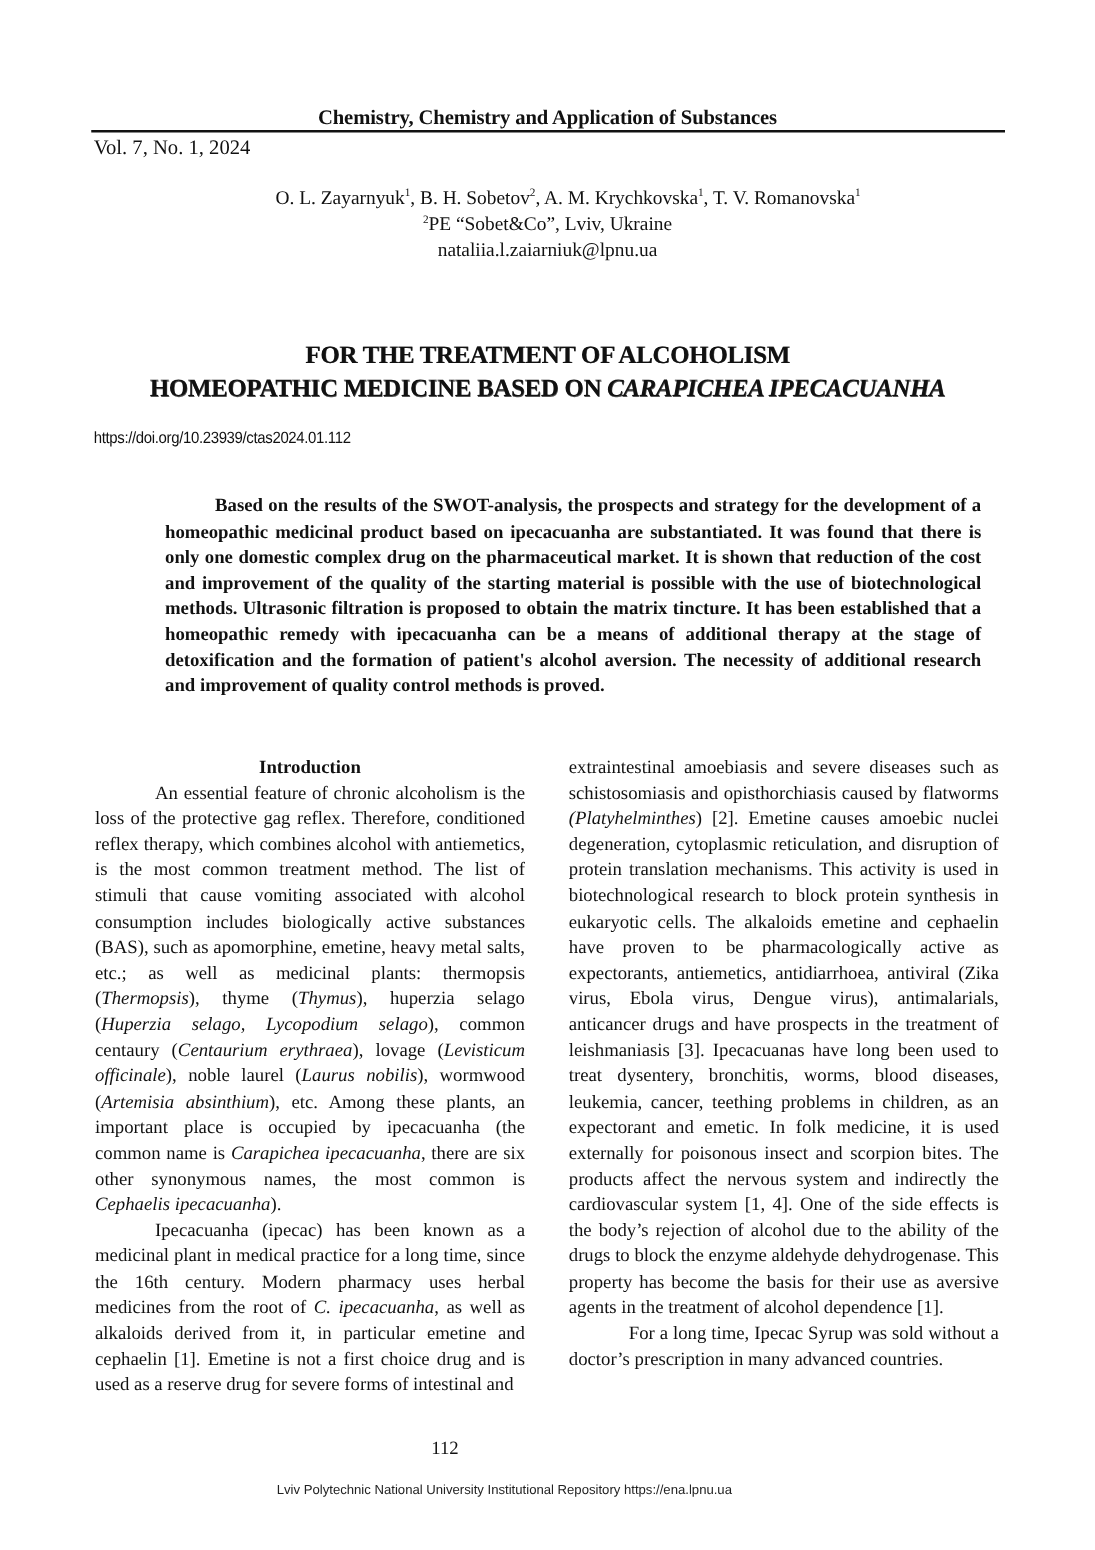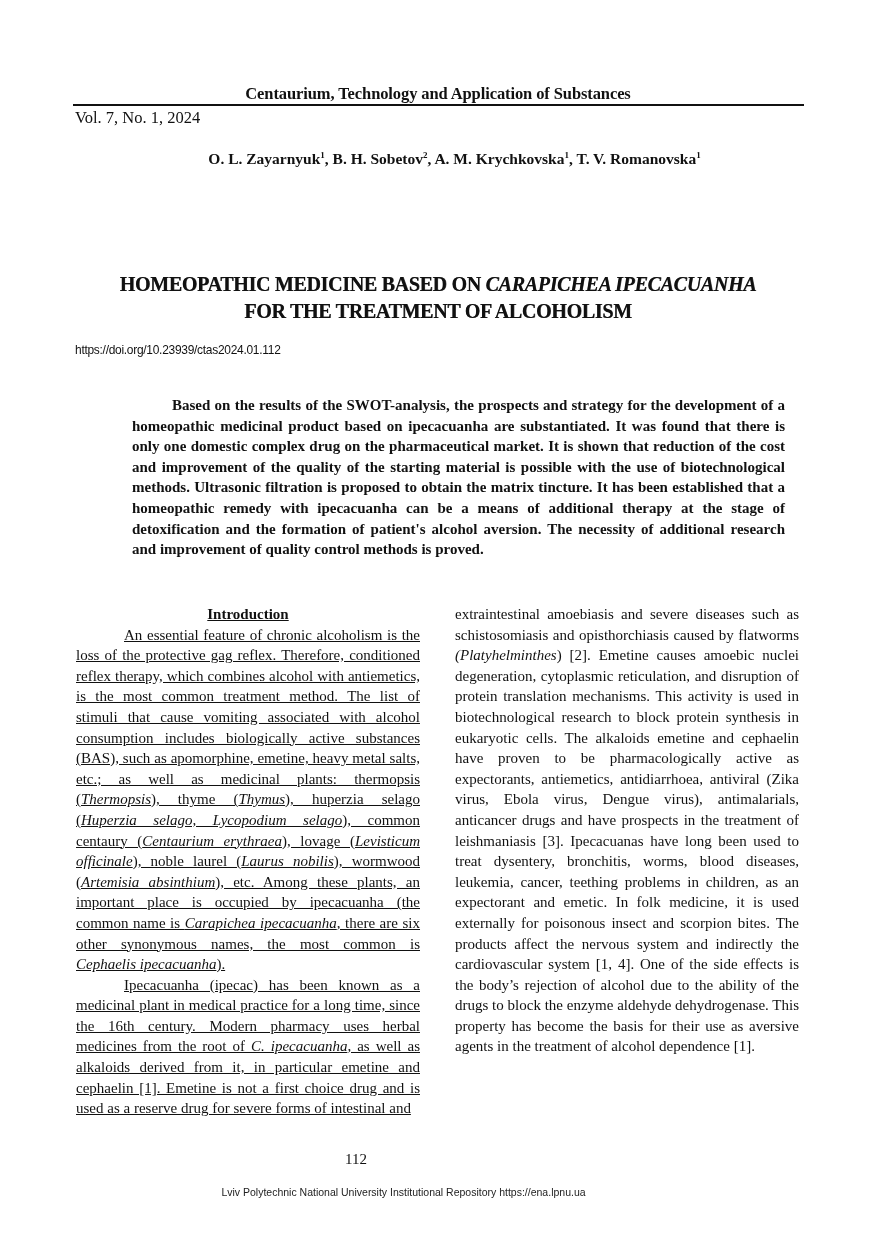--- a/index.html
+++ b/index.html
@@ -15,21 +15,21 @@
     position: absolute; top: 104px; left: 73px; width: 731px; height: 0;
     border-top: 2.5px solid #111;
   }
   .vol {
     position: absolute; top: 108px; left: 75px; font-weight: normal; font-size: 16.5px;
   }
   .authors-block {
     position: absolute; top: 148px; left: 0; width: 876px; text-align: center;
     font-size: 15.5px; line-height: 21px;
   }
-  .authors-block .authors { font-weight: bold; padding-left: 33px; }
+  .authors-block .authors { font-weight: normal; padding-left: 33px; }
   sup { font-size: 9px; vertical-align: 6px; line-height: 0; }
   .title {
     position: absolute; top: 271px; left: 0; width: 876px; text-align: center;
     font-weight: bold; font-size: 20px; line-height: 27px; letter-spacing: -0.3px;
     text-shadow: 0.4px 0.4px 0 #555;
   }
   .title i { font-style: italic; }
   .doi {
     position: absolute; top: 342px; left: 75px; font-size: 13px;
     font-family: "Liberation Sans", "DejaVu Sans", sans-serif; letter-spacing: -0.3px;
@@ -37,64 +37,67 @@
   }
   .abstract {
     position: absolute; top: 379px; left: 116px; width: 685px;
     font-weight: bold; font-size: 15px; line-height: 20.6px; text-align: justify;
   }
   .abstract p { margin: 16px; text-indent: 40px; }
   .col {
     position: absolute; top: 604px; width: 344px;
     font-size: 15px; line-height: 20.6px; text-align: justify;
   }
-  .col-left { left: 76px; text-decoration: underline; }
+  .col-left { left: 76px; }
   .col-right { left: 455px; }
   .col p { margin: 0; }
   .col p.indent { text-indent: 48px; }
   .section-heading { text-align: center; font-weight: bold; }
   .page-number {
     position: absolute; top: 1151px; left: 0; width: 712px; text-align: center; font-size: 15px;
   }
   .footer {
     position: absolute; top: 1186px; left: 0; width: 807px; text-align: center;
     font-family: "Liberation Sans", "DejaVu Sans", sans-serif; font-size: 10.5px; color: #222;
   }
 </style>
 </head>
 <body>
 
-<div class="journal-title">Centaurium, Technology and Application of Substances</div>
+<div class="journal-title">Chemistry, Chemistry and Application of Substances</div>
 <div class="rule"></div>
 <div class="vol">Vol. 7, No. 1, 2024</div>
 
 <div class="authors-block">
   <div class="authors">
     <span>O. L. Zayarnyuk</span><sup>1</sup>,
     <span>B. H. Sobetov</span><sup>2</sup>,
     <span>A. M. Krychkovska</span><sup>1</sup>,
     <span>T. V. Romanovska</span><sup>1</sup>
   </div>
+  <div><sup>2</sup><span>PE “Sobet&amp;Co”, Lviv, Ukraine</span></div>
+  <div>nataliia.l.zaiarniuk@lpnu.ua</div>
 </div>
 
 <div class="title">
+  <div>FOR THE TREATMENT OF ALCOHOLISM</div>
   <div><span>HOMEOPATHIC MEDICINE BASED ON </span><i>CARAPICHEA IPECACUANHA</i></div>
-  <div>FOR THE TREATMENT OF ALCOHOLISM</div>
 </div>
 
 <div class="doi">https://doi.org/10.23939/ctas2024.01.112</div>
 
 <div class="abstract">
   <p>Based on the results of the SWOT-analysis, the prospects and strategy for the development of a homeopathic medicinal product based on ipecacuanha are substantiated. It was found that there is only one domestic complex drug on the pharmaceutical market. It is shown that reduction of the cost and improvement of the quality of the starting material is possible with the use of biotechnological methods. Ultrasonic filtration is proposed to obtain the matrix tincture. It has been established that a homeopathic remedy with ipecacuanha can be a means of additional therapy at the stage of detoxification and the formation of patient's alcohol aversion. The necessity of additional research and improvement of quality control methods is proved.</p>
 </div>
 
 <div class="col col-left">
   <p class="section-heading">Introduction</p>
   <p class="indent"><span>An essential feature of chronic alcoholism is the loss of the protective gag reflex. Therefore, conditioned reflex therapy, which combines alcohol with antiemetics, is the most common treatment method. The list of stimuli that cause vomiting asso­ciated with alcohol consumption includes biologically active substances (BAS), such as apomorphine, emetine, heavy metal salts, etc.; as well as medicinal plants: thermopsis (</span><i>Thermopsis</i><span>), thyme (</span><i>Thymus</i><span>), huperzia selago (</span><i>Huperzia selago, Lycopodium selago</i><span>), common centaury (</span><i>Centaurium erythraea</i><span>), lovage (</span><i>Levisticum officinale</i><span>), noble laurel (</span><i>Laurus nobilis</i><span>), wormwood (</span><i>Artemisia absinthium</i><span>), etc. Among these plants, an important place is occupied by ipecacuanha (the common name is </span><i>Carapichea ipecacuanha</i><span>, there are six other synonymous names, the most common is </span><i>Cephaelis ipecacuanha</i><span>).</span></p>
   <p class="indent"><span>Ipecacuanha (ipecac) has been known as a medicinal plant in medical practice for a long time, since the 16th century. Modern pharmacy uses herbal medicines from the root of </span><i>C. ipecacuanha</i><span>, as well as alkaloids derived from it, in particular emetine and cephaelin [1]. Emetine is not a first choice drug and is used as a reserve drug for severe forms of intestinal and</span></p>
 </div>
 
 <div class="col col-right">
   <p><span>extraintestinal amoebiasis and severe diseases such as schistosomiasis and opisthorchiasis caused by flatworms </span><i>(Platyhelminthes</i><span>) [2]. Emetine causes amoebic nuclei degeneration, cytoplasmic reticulation, and disruption of protein translation mechanisms. This activity is used in biotechnological research to block protein synthesis in eukaryotic cells. The alkaloids emetine and cephaelin have proven to be pharma­cologically active as expectorants, antiemetics, anti­diarrhoea, antiviral (Zika virus, Ebola virus, Dengue virus), antimalarials, anticancer drugs and have pro­spects in the treatment of leishmaniasis [3]. Ipeca­cuanas have long been used to treat dysentery, bronchitis, worms, blood diseases, leukemia, cancer, teething problems in children, as an expectorant and emetic. In folk medicine, it is used externally for poisonous insect and scorpion bites. The products affect the nervous system and indirectly the cardiovascular system [1, 4]. One of the side effects is the body’s rejection of alcohol due to the ability of the drugs to block the enzyme aldehyde dehydrogenase. This property has become the basis for their use as aversive agents in the treatment of alcohol dependence [1].</span></p>
+  <p class="indent"><span>For a long time, Ipecac Syrup was sold without a doctor’s prescription in many advanced countries.</span></p>
 </div>
 
 <div class="page-number">112</div>
 <div class="footer">Lviv Polytechnic National University Institutional Repository https://ena.lpnu.ua</div>
 
 </body></html>

